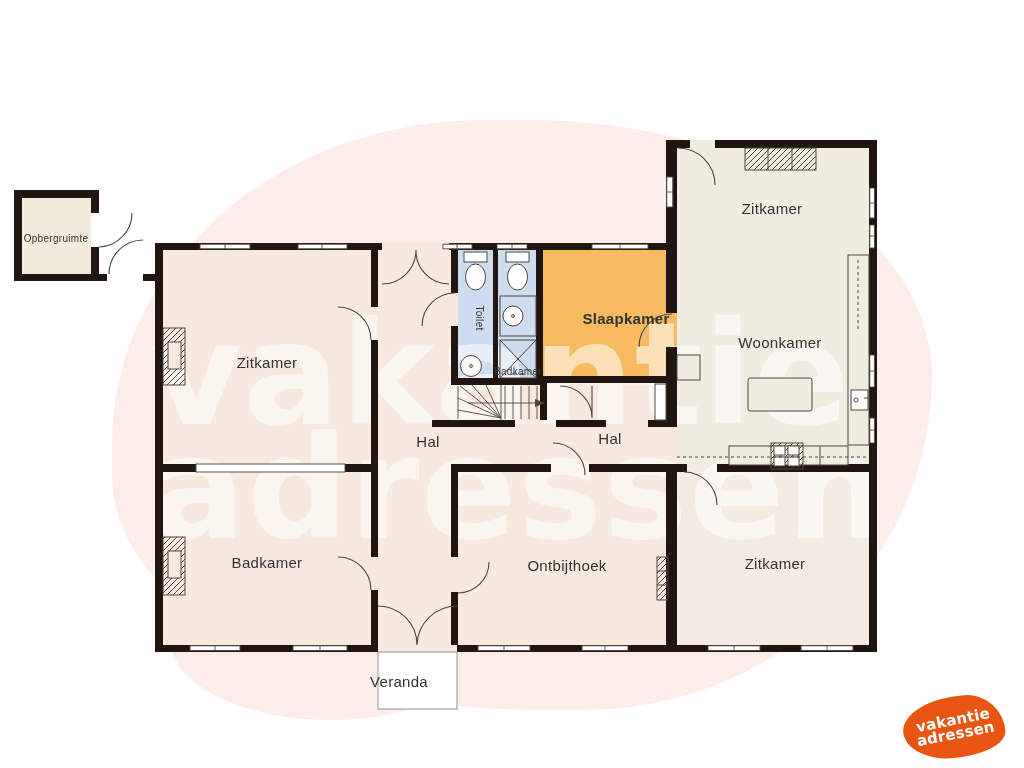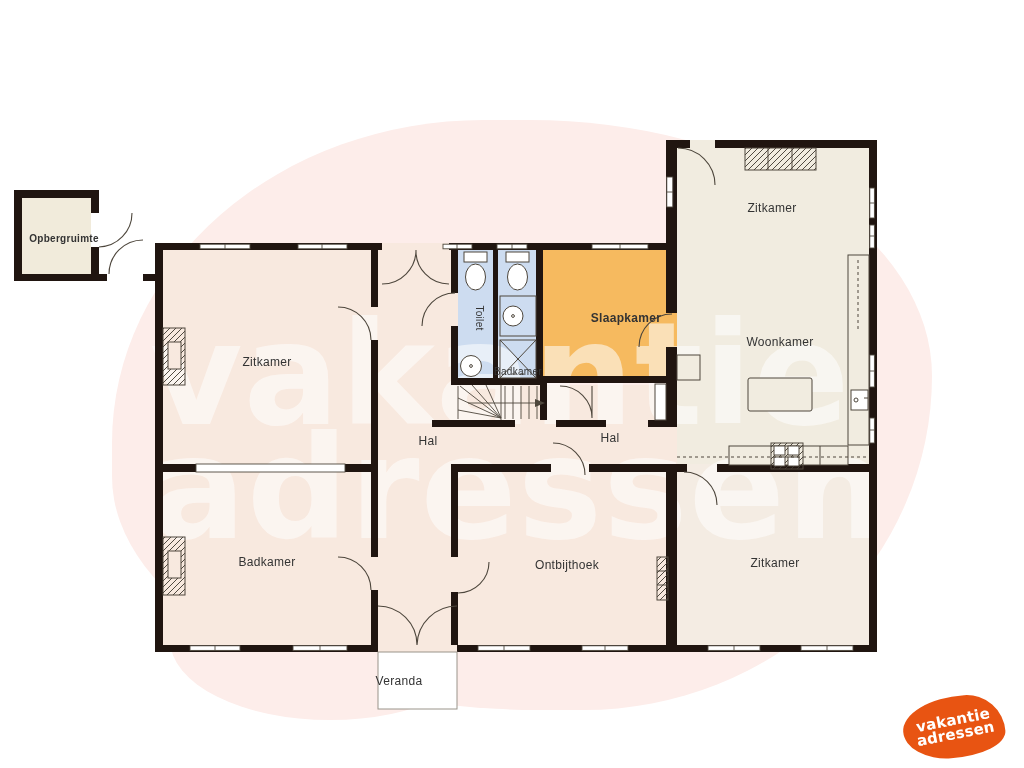--- a/index.html
+++ b/index.html
@@ -15,21 +15,21 @@
   .blob.b1{left:112px;top:120px;width:820px;height:590px;
            border-radius:48% 52% 45% 55% / 58% 46% 60% 42%;}
   .blob.b2{left:170px;top:560px;width:320px;height:160px;border-radius:50%;}
   svg.layer{position:absolute;left:0;top:0;}
   #fills{z-index:1;} #lines{z-index:3;}
   #watermark{position:absolute;left:150px;top:318px;width:680px;z-index:2;
              text-align:center;color:#ffffff;opacity:.55;
              font:bold 142px "DejaVu Sans",sans-serif;line-height:.8;letter-spacing:1px;
              pointer-events:none;}
   .label{position:absolute;transform:translate(-50%,-50%);
-         font-size:12px;color:var(--label);letter-spacing:.3px;white-space:nowrap;z-index:5;}
+         font-size:15px;color:var(--label);letter-spacing:.3px;white-space:nowrap;z-index:5;}
   .label.small{font-size:10px;}
   .label.vert{transform:translate(-50%,-50%) rotate(90deg);}
   #logo{position:absolute;left:903px;top:696px;width:110px;height:68px;z-index:6;}
   .logo-blob{width:102px;height:62px;background:var(--logo-orange);
              border-radius:62% 38% 55% 45% / 52% 62% 38% 48%;
              transform:rotate(-4deg);display:flex;align-items:center;justify-content:center;}
   .logo-text{transform:rotate(-7deg);color:#fff;font:bold 15px "DejaVu Sans",sans-serif;
              line-height:.95;text-align:center;letter-spacing:.2px;}
 </style>
 </head>
@@ -225,21 +225,21 @@
           <rect x="788" y="457" width="11" height="9" fill="#fff"></rect>
         <path d="M677,457 H869" stroke-dasharray="3,3"></path>
       </g>
       <rect x="748" y="378" width="64" height="33" rx="2" fill="var(--floor-right)"></rect>
       <rect x="677" y="355" width="23" height="25" fill="var(--floor-right)"></rect>
       <rect x="655" y="384" width="11" height="36" fill="#ffffff"></rect>
       <rect x="378" y="652" width="79" height="57" fill="#ffffff" stroke="#9a948a"></rect>
     </g>
   </svg>
 
-  <div class="label small" style="left:64px;top:238px;font-weight:bold;">Opbergruimte</div>
+  <div class="label small" style="left:56px;top:238px;">Opbergruimte</div>
   <div class="label" style="left:267px;top:362px;">Zitkamer</div>
   <div class="label small vert" style="left:479px;top:318px;">Toilet</div>
   <div class="label small" style="left:518px;top:331px;margin-top:40px;">Badkamer</div>
   <div class="label" style="left:626px;top:318px;font-weight:bold;">Slaapkamer</div>
   <div class="label" style="left:772px;top:208px;">Zitkamer</div>
   <div class="label" style="left:780px;top:342px;">Woonkamer</div>
   <div class="label" style="left:428px;top:441px;">Hal</div>
   <div class="label" style="left:610px;top:438px;">Hal</div>
   <div class="label" style="left:267px;top:562px;">Badkamer</div>
   <div class="label" style="left:567px;top:565px;">Ontbijthoek</div>

